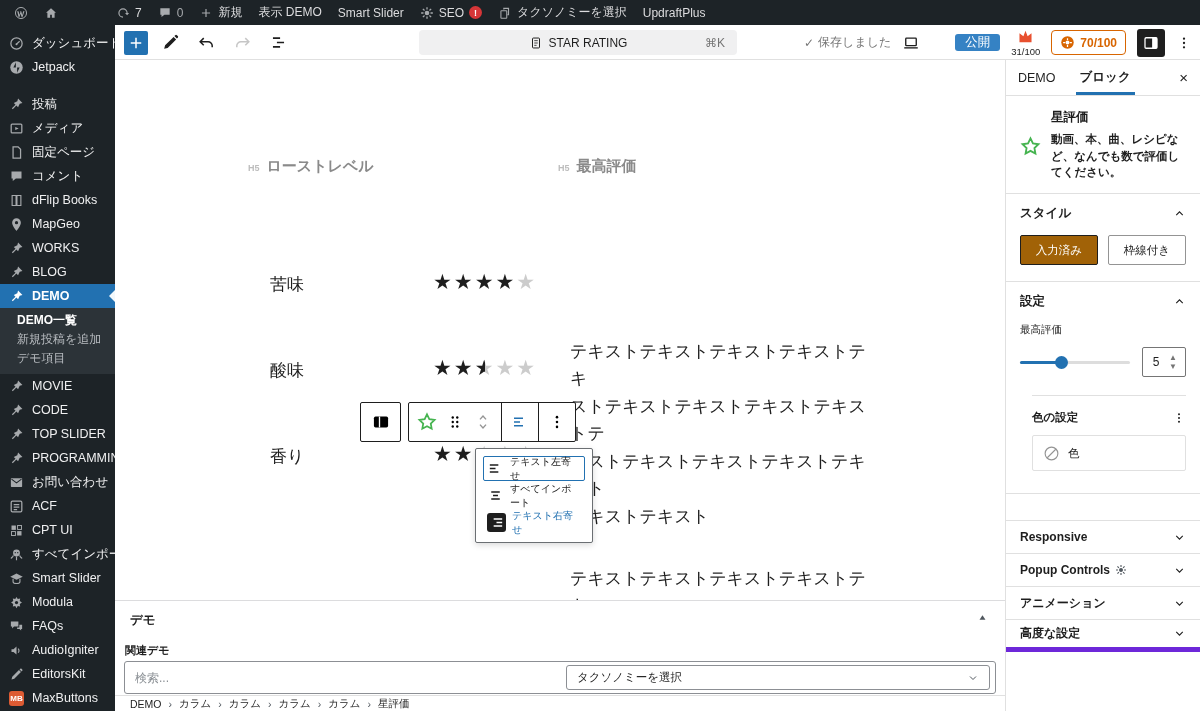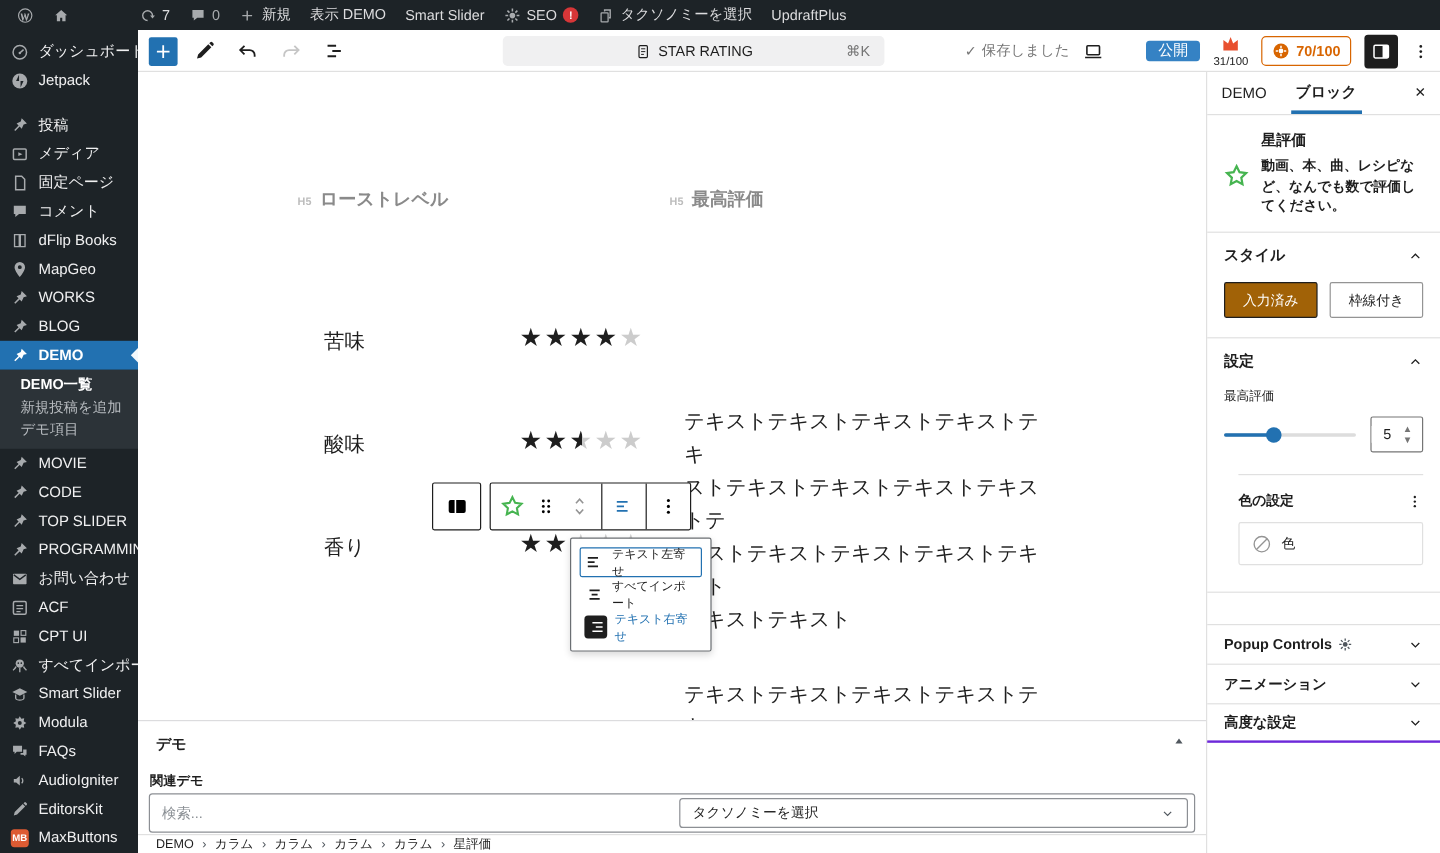--- a/index.html
+++ b/index.html
@@ -160,21 +160,21 @@
   .sub-color { margin:29px 0 22px 12px; }
   .sub-head { display:flex; align-items:center; justify-content:space-between; }
   .sub-head .lbl { font-size:11.5px; font-weight:bold; color:#1e1e1e; }
   .sub-head .icn { font-size:14px; color:#1e1e1e; cursor:pointer; }
   .color-box { margin-top:10px; height:36px; border:1px solid #e0e0e0; border-radius:2px;
     display:flex; align-items:center; gap:8px; padding:0 10px; cursor:pointer; }
   .color-box .icn { font-size:17px; color:#949494; }
   .color-box .lbl { font-size:11.5px; color:#1e1e1e; }
   .crow { height:33px; border-top:1px solid #e0e0e0; display:flex; align-items:center;
     justify-content:space-between; padding:0 14px; cursor:pointer; }
-  .crow:last-child { border-bottom:2px solid #6d28d9; }
+  .crow:last-child { border-bottom:5px solid #6d28d9; }
   .crow .lbl { font-size:12px; font-weight:bold; color:#1e1e1e; display:flex; align-items:center; gap:5px; }
   .crow .gear { font-size:12px; color:#50575e; }
   .crow .icn.chev { font-size:13px; color:#1e1e1e; }
 </style>
 </head>
 <body>
 
 <div id="app">
 
   <header id="adminbar">
@@ -779,20 +779,28 @@
                 <circle cx="12" cy="12" r="9" fill="none" stroke="currentColor" stroke-width="1.6"></circle>
                 <path d="M6 18L18 6" stroke="currentColor" stroke-width="1.6" fill="none"></path>
               </svg>
             </span>
           <span class="lbl">色</span>
         </div>
       </div>
     </div>
     <div id="collapsed-rows" style="margin-top:26px;">
         <div class="crow">
+          <span class="lbl">Responsive</span>
+          <span class="icn chev">
+            <svg viewBox="0 0 24 24" fill="currentColor" xmlns="http://www.w3.org/2000/svg">
+              <path d="M6 9l6 6 6-6" fill="none" stroke="currentColor" stroke-width="2"></path>
+            </svg>
+          </span>
+        </div>
+        <div class="crow">
           <span class="lbl">Popup Controls<span class="icn gear">
               <svg viewBox="0 0 24 24" fill="currentColor" xmlns="http://www.w3.org/2000/svg">
                 <circle cx="12" cy="12" r="4"></circle>
                 <path d="M12 2v4M12 18v4M2 12h4M18 12h4M4.9 4.9l2.9 2.9M16.2 16.2l2.9 2.9M19.1 4.9l-2.9 2.9M7.8 16.2l-2.9 2.9" stroke="currentColor" stroke-width="2.2" fill="none"></path>
               </svg>
             </span></span>
           <span class="icn chev">
             <svg viewBox="0 0 24 24" fill="currentColor" xmlns="http://www.w3.org/2000/svg">
               <path d="M6 9l6 6 6-6" fill="none" stroke="currentColor" stroke-width="2"></path>
             </svg>

